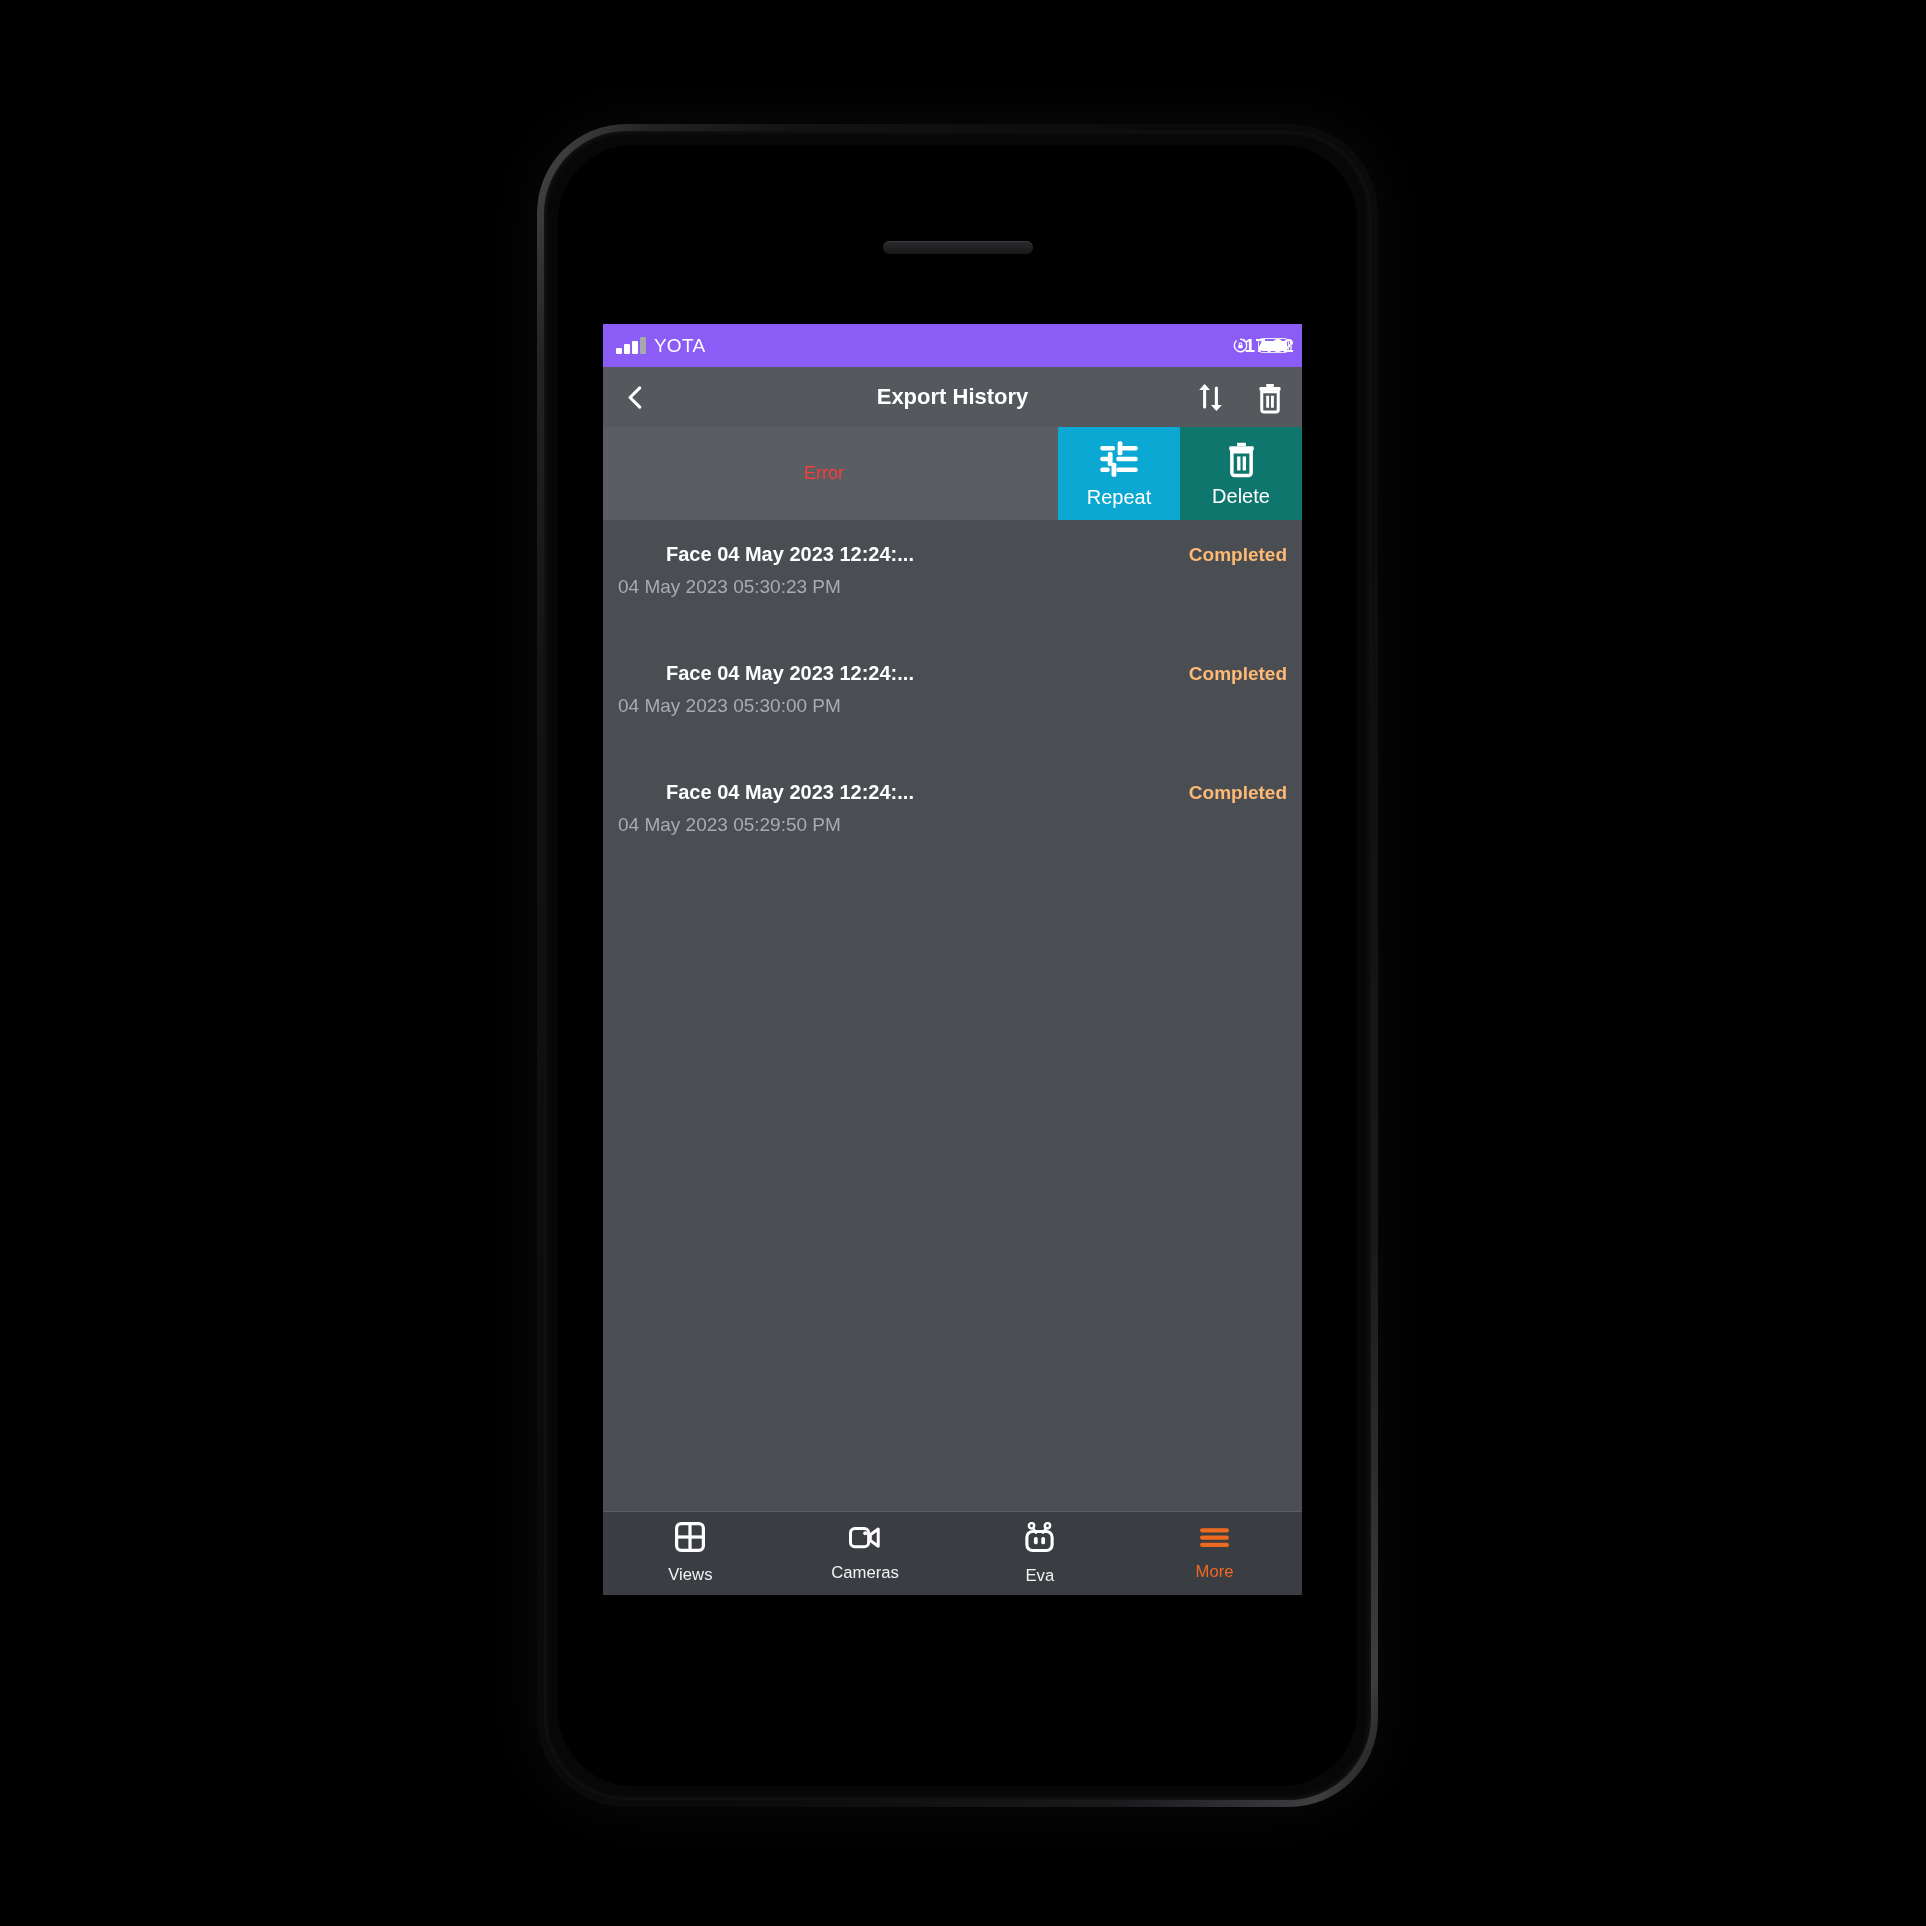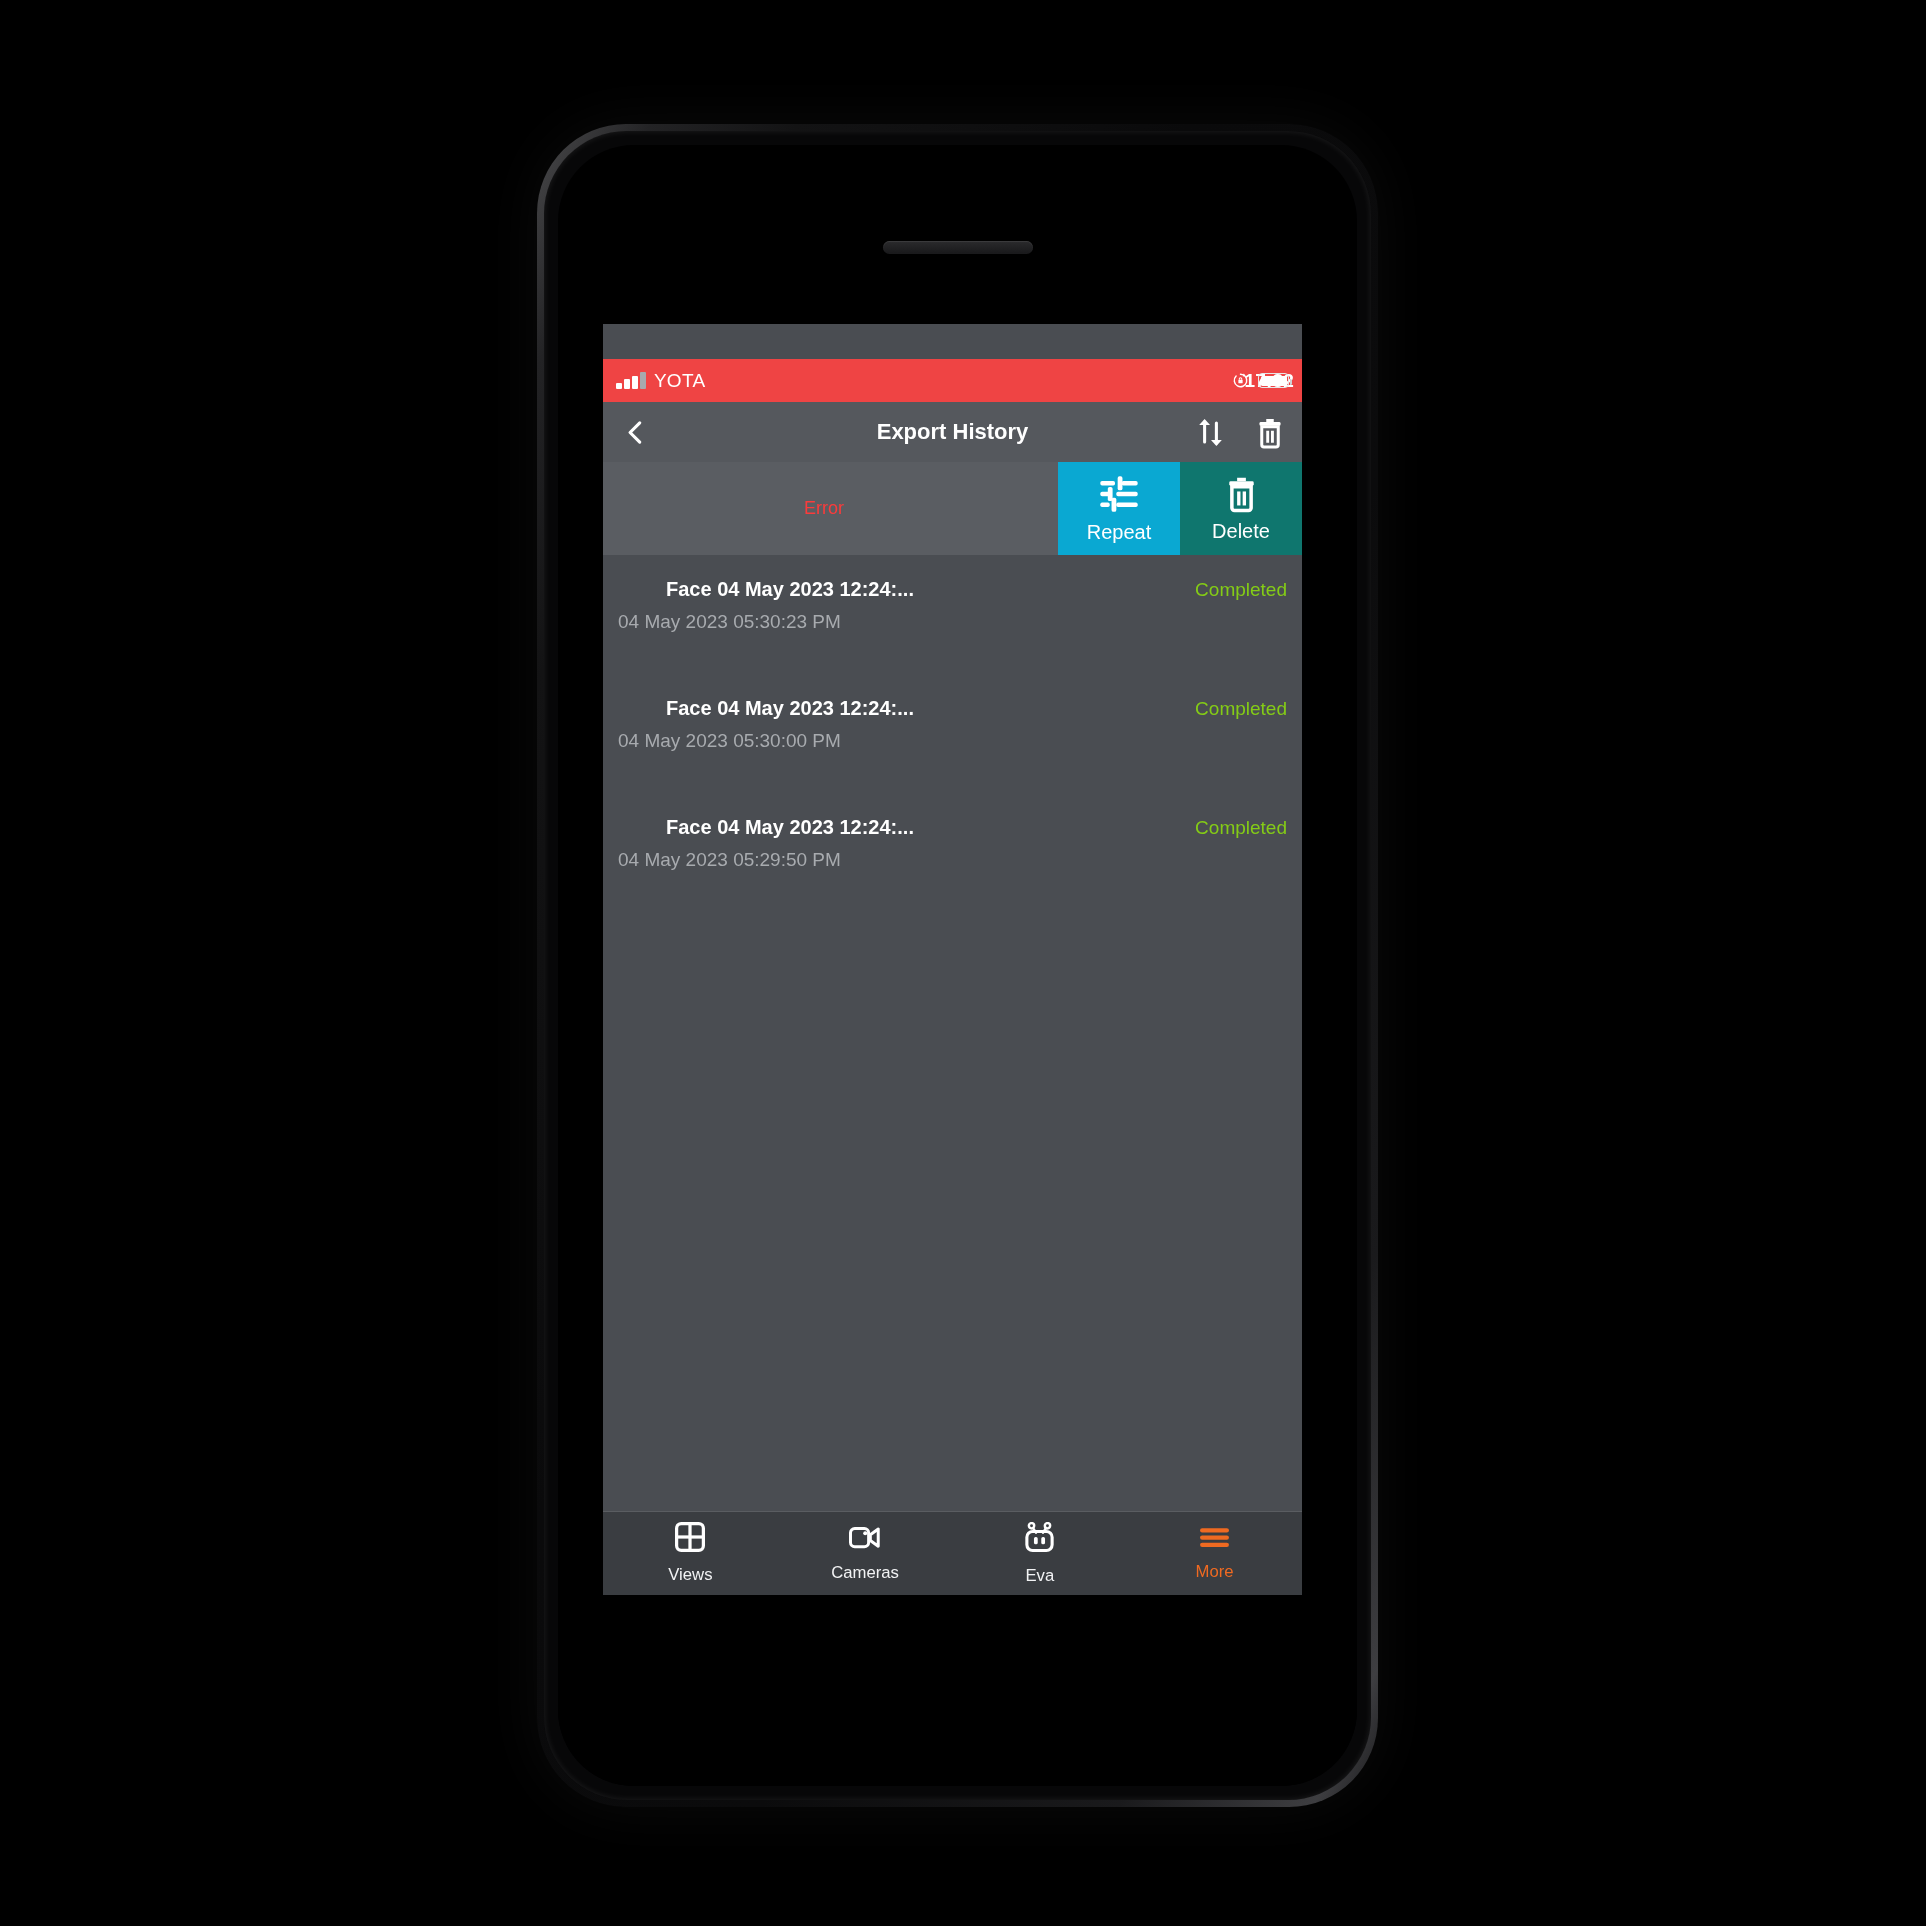--- a/index.html
+++ b/index.html
@@ -52,23 +52,23 @@
     position:absolute;
     left:603px; top:324px;
     width:699px; height:1271px;
     background:#4a4d52;
     overflow:hidden;
     font-size:0;
   }
 
   
   .statusbar{
-    height:43px; background:#ef4444;
+    height:43px; background:#8b5cf6;
     display:flex; align-items:center;
-    padding:0 13px; position:relative;margin-top:35px;
+    padding:0 13px; position:relative;
   }
   .sb-left{ display:flex; align-items:center; gap:8px; }
   .signal{ display:flex; align-items:flex-end; gap:2.5px; height:17px; }
   .signal i{ display:block; width:5.6px; background:#fff; border-radius:1px; }
   .signal i:nth-child(1){ height:6px; }
   .signal i:nth-child(2){ height:9.6px; }
   .signal i:nth-child(3){ height:13px; }
   .signal i:nth-child(4){ height:16.7px; background:#a7a9ad; }
   .carrier{ color:#fff; font-size:19px; letter-spacing:0.3px; }
   .sb-time{
@@ -125,21 +125,21 @@
   
   .row{
     height:119px; padding:23px 15px 0 15px;
     position:relative; background:#4a4d52;
   }
   .row-top{ display:flex; align-items:baseline;margin-left:48px; }
   .row-title{
     color:#fff; font-size:20px; font-weight:bold;
     white-space:nowrap; overflow:hidden;
   }
-  .row-status{ margin-left:auto; color:#84cc16; font-size:19px; font-weight:normal; padding-left:12px; }
+  .row-status{ margin-left:auto; color:#fdba74; font-size:19px; font-weight:bold; padding-left:12px; }
   .row-sub{ margin-top:10px; color:#a8abaf; font-size:19px; }
 
   .list-filler{ background:#4a4d52; height:388px; }
 
   
   .tabbar{
     position:absolute; left:0; right:0; bottom:0;
     height:84px; background:#3a3d41;
     display:flex; align-items:center;
     border-top:1px solid #5a5d61;

